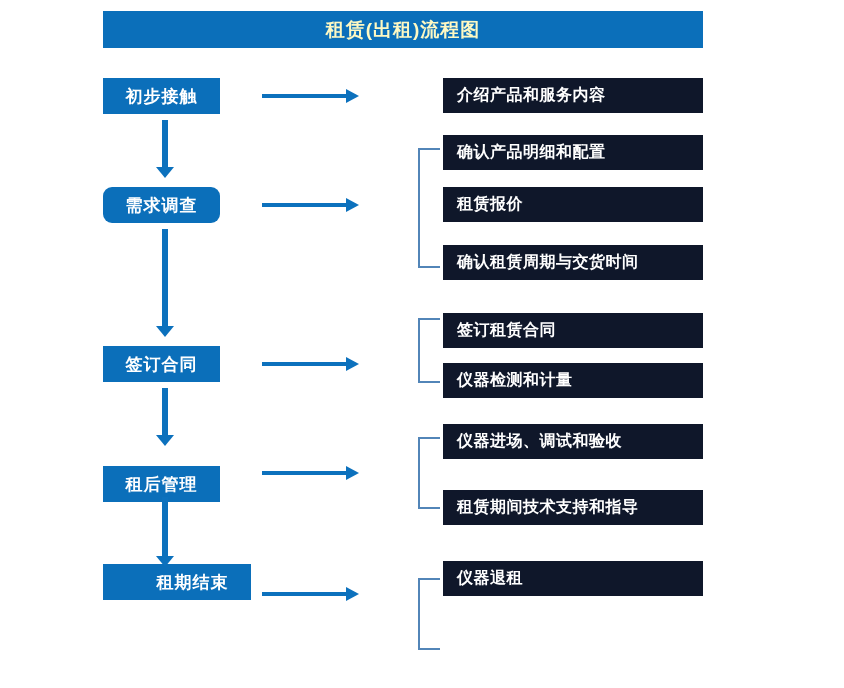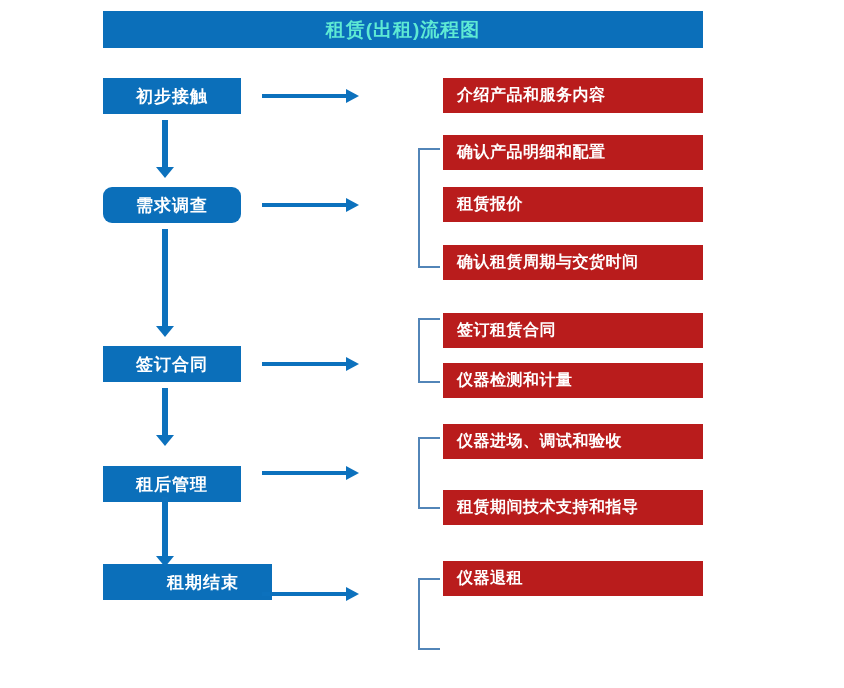--- a/index.html
+++ b/index.html
@@ -20,52 +20,52 @@
   }
 
   
   .title-bar {
     position: absolute;
     left: 103px;
     top: 11px;
     width: 600px;
     height: 37px;
     background: #0b6fba;
-    color: #5eead4;
+    color: #fef9c3;
     font-size: 19px;
     font-weight: bold;
     display: flex;
     align-items: center;
     justify-content: center;
     letter-spacing: 1px;
   }
 
   
   .stage-box {
     position: absolute;
     left: 103px;
-    width: 138px;
+    width: 117px;
     height: 36px;
     background: #0b6fba;
     color: #ffffff;
     font-size: 17px;
     font-weight: bold;
     display: flex;
     align-items: center;
     justify-content: center;
     letter-spacing: 1px;
   }
 
   
   .detail-box {
     position: absolute;
     left: 443px;
     width: 260px;
     height: 35px;
-    background: #b91c1c;
+    background: #0f172a;
     color: #ffffff;
     font-size: 16px;
     font-weight: bold;
     display: flex;
     align-items: center;
     padding-left: 14px;
     box-sizing: border-box;
     letter-spacing: 0.5px;
   }
 

